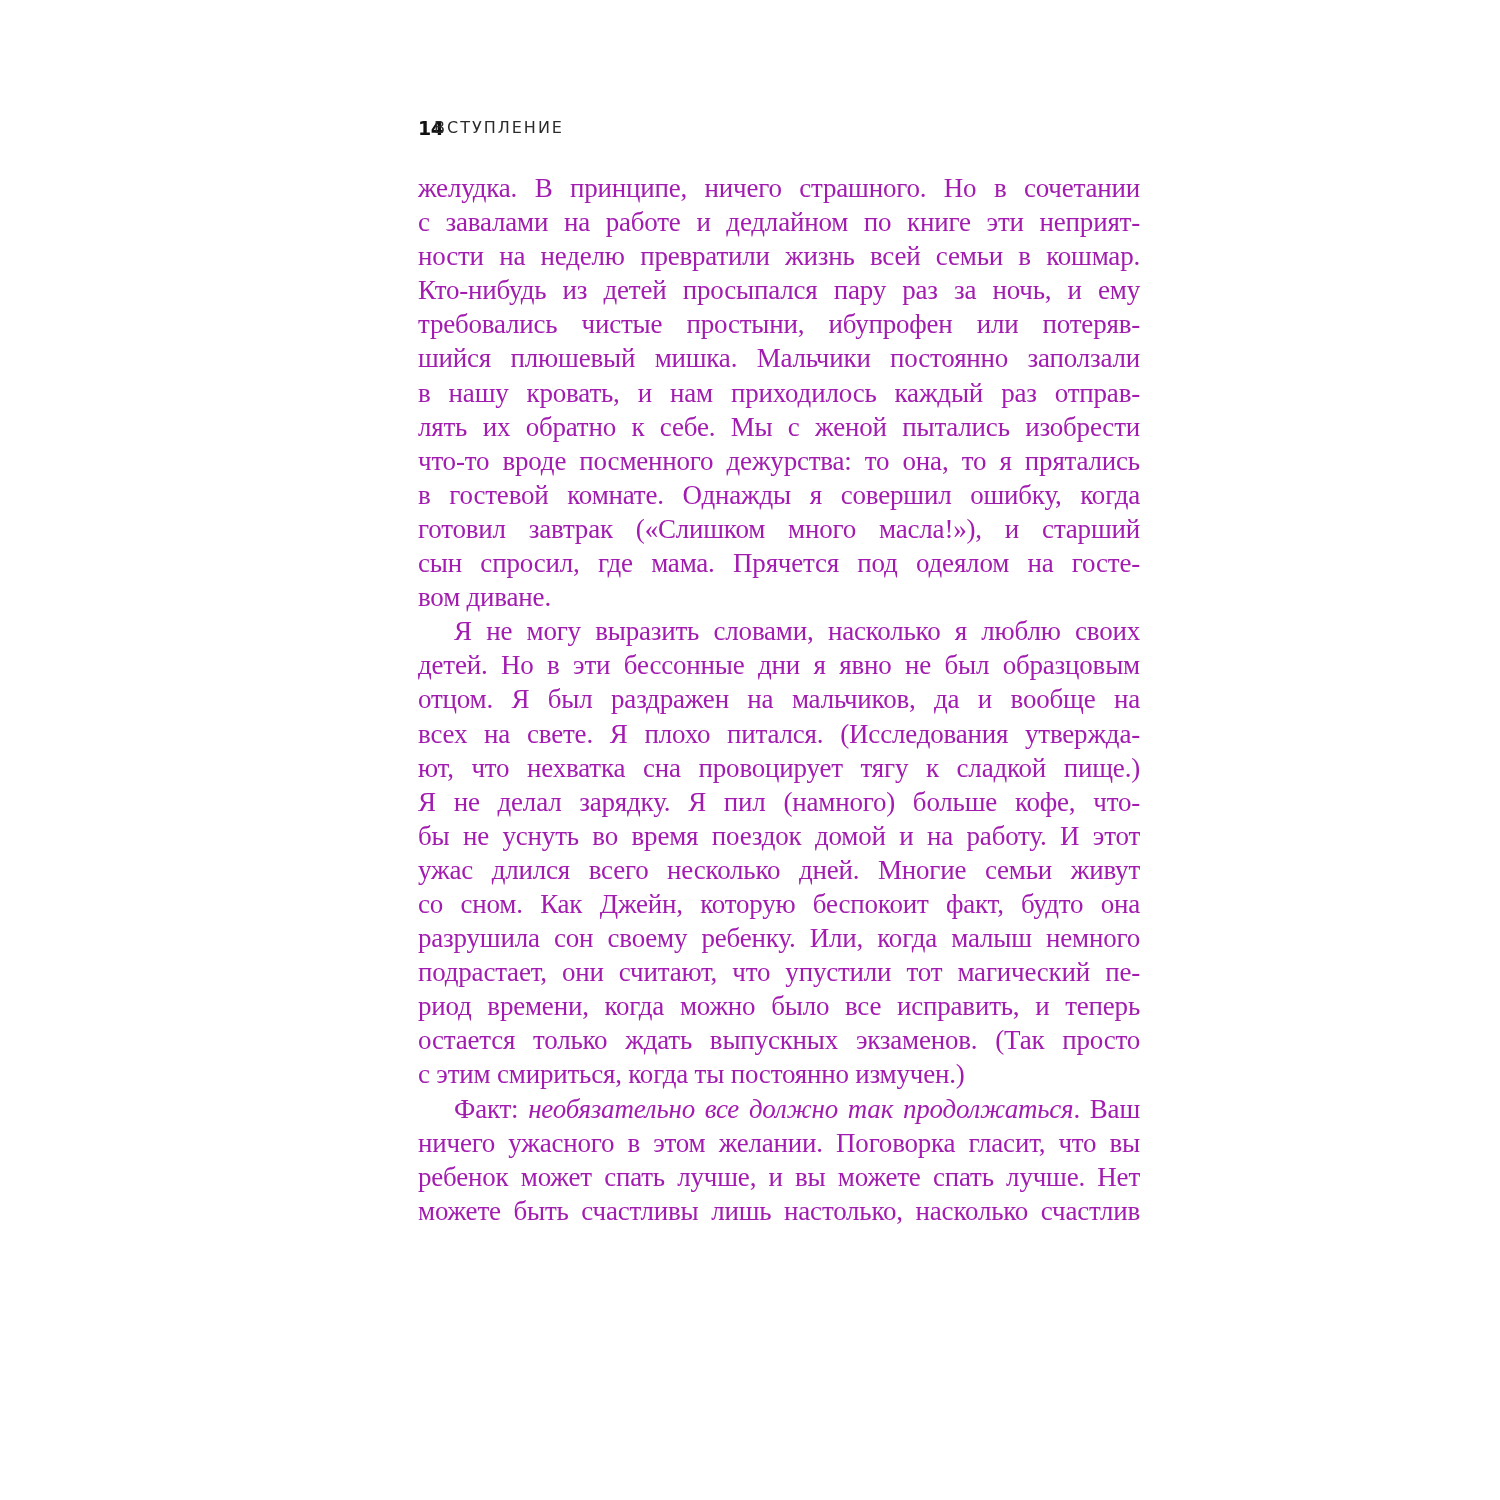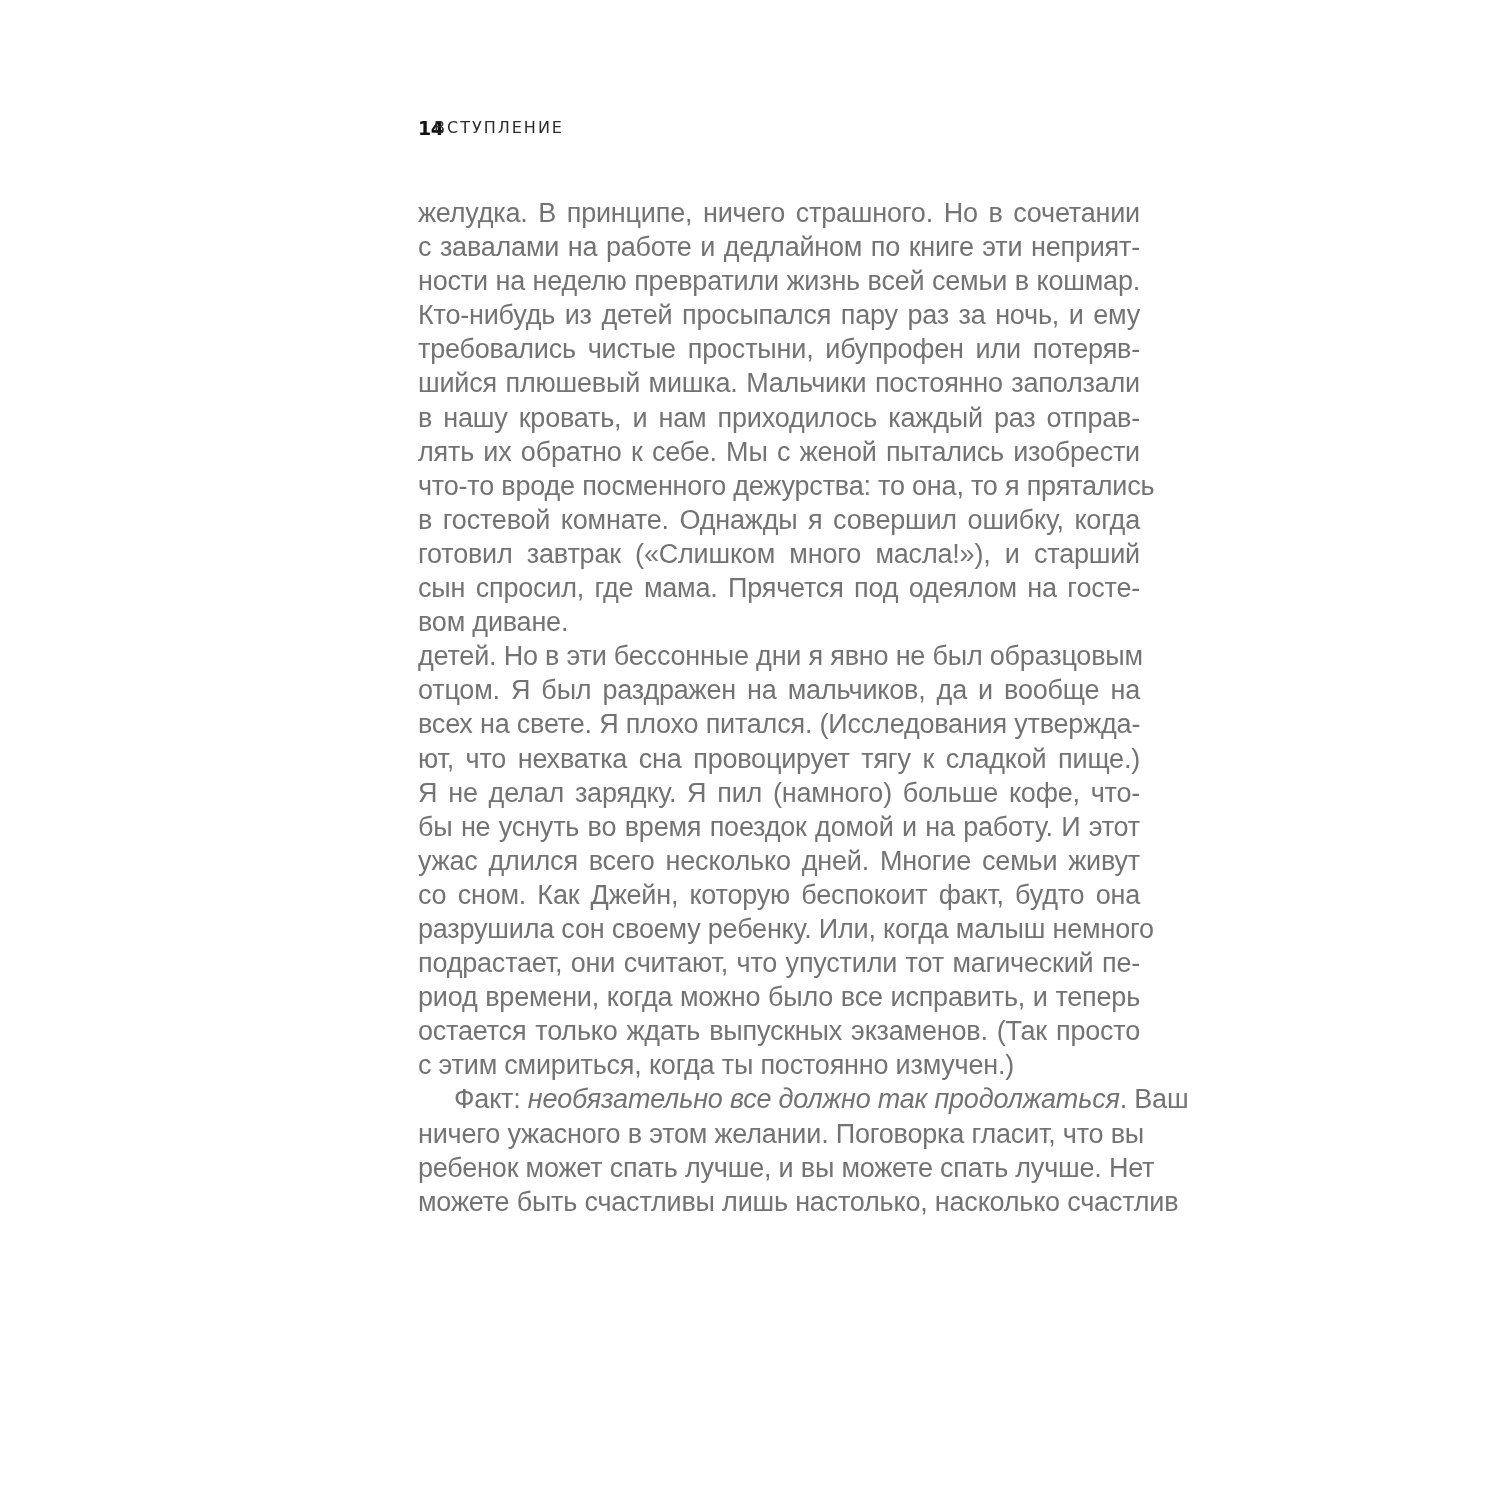--- a/index.html
+++ b/index.html
@@ -43,25 +43,25 @@
       width: 722px;
       top: 1px;
       font-family: "DejaVu Sans", sans-serif;
       font-size: 16px;
       letter-spacing: 2px;
       color: #2b2b2b;
     }
     .body-text {
       position: absolute;
       left: 418px;
-      top: 196px;
+      top: 171px;
       width: 722px;
-      font-family: Liberation Sans, sans-serif;
+      font-family: Liberation Serif, serif;
       font-size: 27px;
-      color: #737373;
+      color: #a21caf;
     }
     .line {
       display: block;
       height: 34.1px;
       line-height: 34.1px;
       white-space: nowrap;
       text-align: justify;
       text-align-last: justify;
       font-stretch: condensed;
       letter-spacing: -0.2px;
@@ -98,20 +98,21 @@
       <span class="line">в нашу кровать, и нам приходилось каждый раз отправ-</span>
       <span class="line">лять их обратно к себе. Мы с женой пытались изобрести</span>
       <span class="line">что-то вроде посменного дежурства: то она, то я прятались</span>
       <span class="line">в гостевой комнате. Однажды я совершил ошибку, когда</span>
       <span class="line">готовил завтрак («Слишком много масла!»), и старший</span>
       <span class="line">сын спросил, где мама. Прячется под одеялом на госте-</span>
       <span class="line last">вом диване.</span>
     </div>
 
     <div>
+      <span class="line indent">Я не могу выразить словами, насколько я люблю своих</span>
       <span class="line">детей. Но в эти бессонные дни я явно не был образцовым</span>
       <span class="line">отцом. Я был раздражен на мальчиков, да и вообще на</span>
       <span class="line">всех на свете. Я плохо питался. (Исследования утвержда-</span>
       <span class="line">ют, что нехватка сна провоцирует тягу к сладкой пище.)</span>
       <span class="line">Я не делал зарядку. Я пил (намного) больше кофе, что-</span>
       <span class="line">бы не уснуть во время поездок домой и на работу. И этот</span>
       <span class="line">ужас длился всего несколько дней. Многие семьи живут</span>
     </div>
 
     <div>

